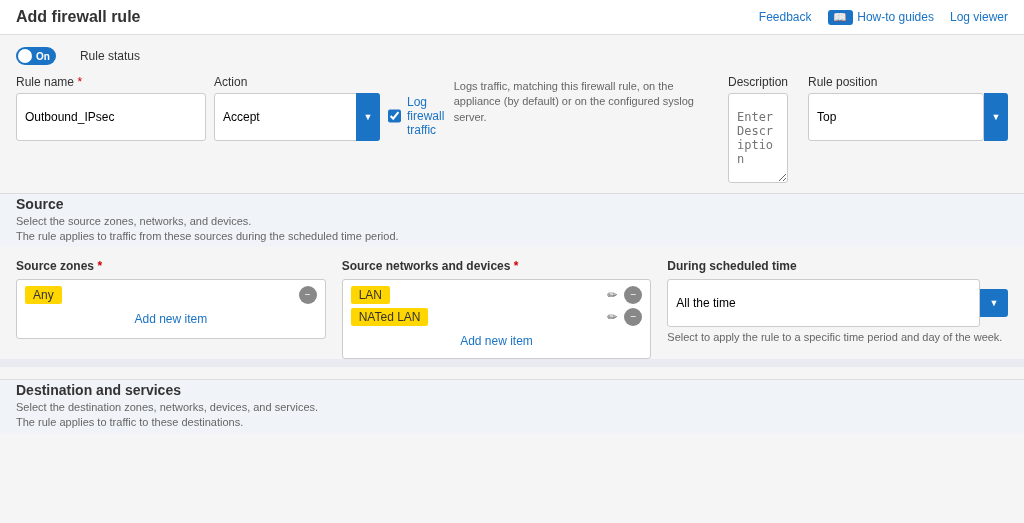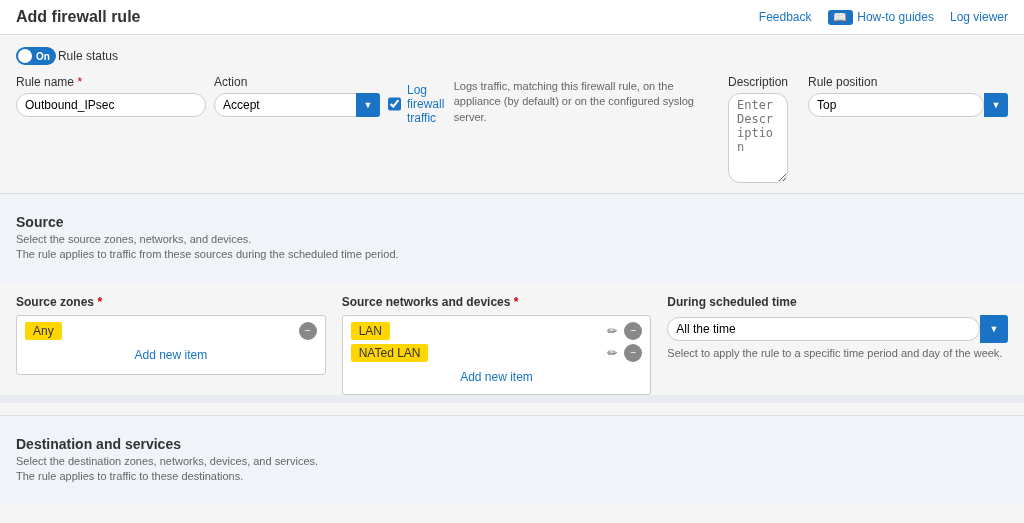--- a/index.html
+++ b/index.html
@@ -14,37 +14,37 @@
     }
     .top-header h1 { font-size: 16px; font-weight: 600; color: #333; }
     .top-nav { display: flex; gap: 16px; align-items: center; font-size: 12px; }
     .top-nav a { color: #1a73c4; text-decoration: none; }
     .how-to { display: flex; align-items: center; gap: 4px; }
     .how-to-badge { background: #1a73c4; color: #fff; padding: 1px 6px; border-radius: 3px; font-size: 11px; }
 
     .main-content { padding: 12px 16px; }
 
     
-    .rule-status-row { display: flex; align-items: center; gap: 2px; margin-bottom: 10px; }
+    .rule-status-row { display: flex; align-items: center; gap: 24px; margin-bottom: 10px; }
     .toggle-switch {
       display: inline-flex; align-items: center; background: #1a73c4; border-radius: 10px;
       padding: 2px 6px 2px 2px; gap: 4px; cursor: pointer;
     }
     .toggle-knob { width: 14px; height: 14px; background: #fff; border-radius: 50%; }
     .toggle-on-label { color: #fff; font-size: 10px; font-weight: bold; }
     .rule-status-label { font-size: 12px; color: #333; }
 
     
     .form-row { display: flex; gap: 20px; margin-bottom: 10px; align-items: flex-start; }
     .form-group { display: flex; flex-direction: column; gap: 4px; }
     .form-group label { font-size: 12px; color: #333; font-weight: 500; }
     .form-group label .required { color: #c00; }
 
     input[type="text"], textarea {
-      border: 1px solid #ccc; border-radius: 12px; padding: 4px 8px;
+      border: 1px solid #ccc; border-radius: 3px; padding: 16px 8px;
       font-size: 12px; background: #fff; outline: none;
     }
     textarea { resize: vertical; }
 
     .select-wrapper {
       position: relative; display: inline-flex; 
     }
     .select-box {
       border: 1px solid #ccc; border-radius: 3px; background: #fff;
       padding: 4px 28px 4px 8px; font-size: 12px; cursor: pointer;
@@ -55,28 +55,28 @@
       width: 24px; background: #1a73c4; border-radius: 0 3px 3px 0;
       display: flex; align-items: center; justify-content: center; cursor: pointer;
     }
     .select-btn::after { content: '▼'; color: #fff; font-size: 9px; }
 
     .tag-yellow {
       background: #ffd600; color: #333; padding: 2px 8px; border-radius: 2px;
       font-size: 12px; display: inline-block;
     }
 
-    .checkbox-row { display: flex; align-items: center; gap: 6px; margin-top: 8px; }
+    .checkbox-row { display: flex; align-items: center; gap: 6px; margin-top: 15px; }
     .checkbox-row input[type="checkbox"] { accent-color: #1a73c4; width: 14px; height: 14px; }
     .checkbox-label { color: #1a73c4; font-size: 12px; font-weight: 500; }
     .log-description { font-size: 11px; color: #666; margin-top: 4px; max-width: 320px; line-height: 1.4; }
 
     
     .section-header {
-      background: #f0f4f8; padding: 20px 16px; border-top: 1px solid #ddd;
+      background: #f0f4f8; padding: 2px 16px; border-top: 1px solid #ddd;
       margin: 0 -16px 12px -16px;
     }
     .section-header h2 { font-size: 14px; font-weight: 600; color: #333; margin-bottom: 2px; }
     .section-header p { font-size: 11px; color: #666; line-height: 1.4; }
 
     .columns-row { display: flex; gap: 16px; align-items: flex-start; }
     .col { flex: 1; }
     .col-label { font-size: 12px; font-weight: 600; color: #333; margin-bottom: 6px; }
     .col-label .required { color: #c00; }
 

